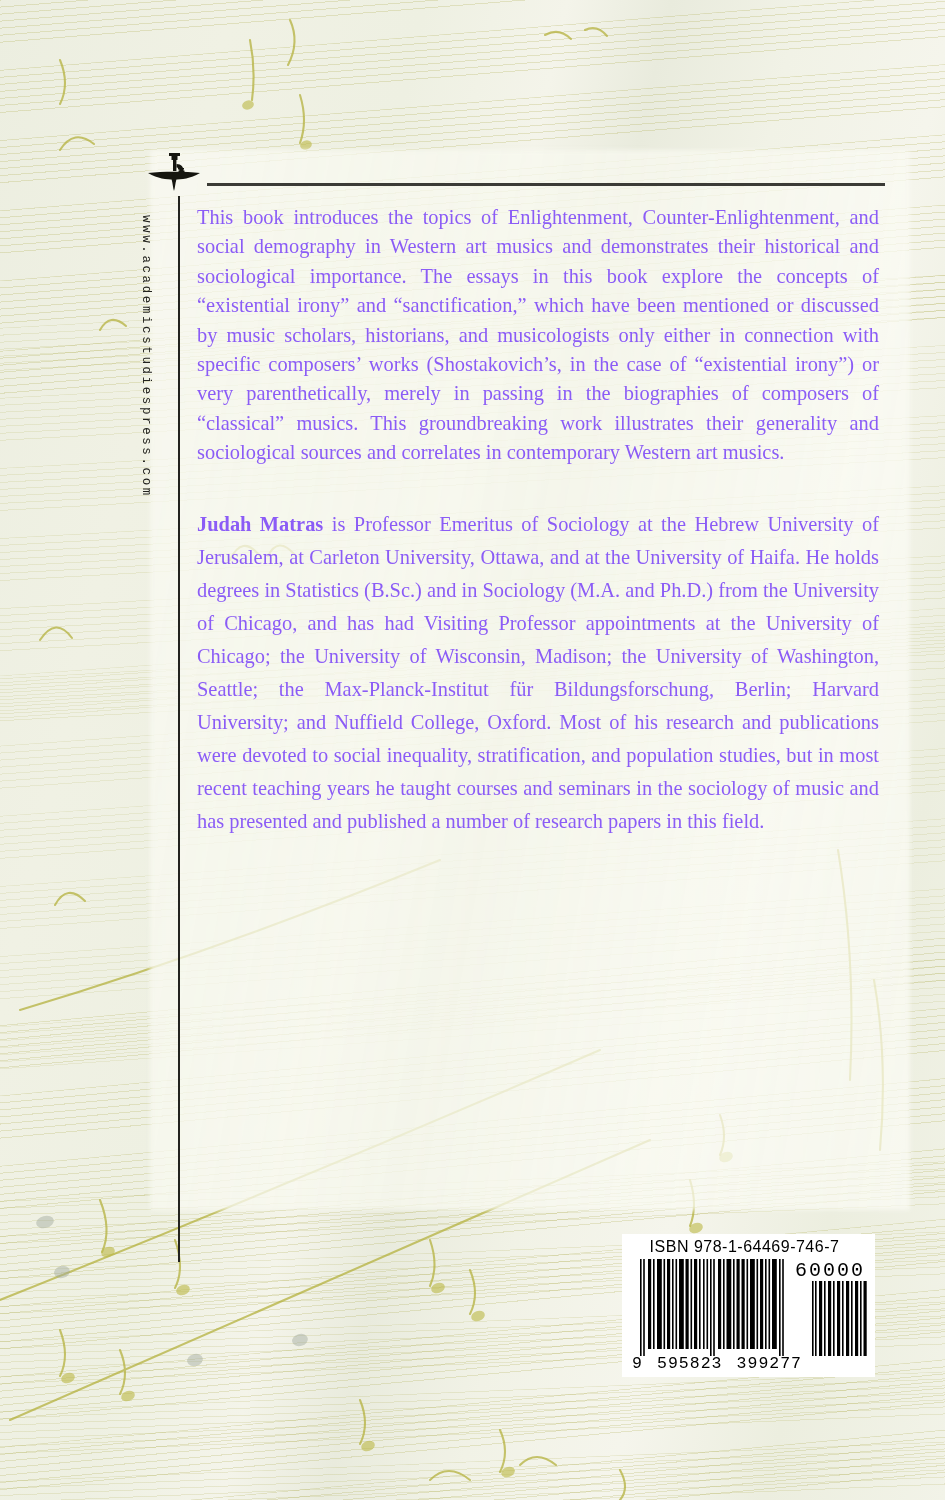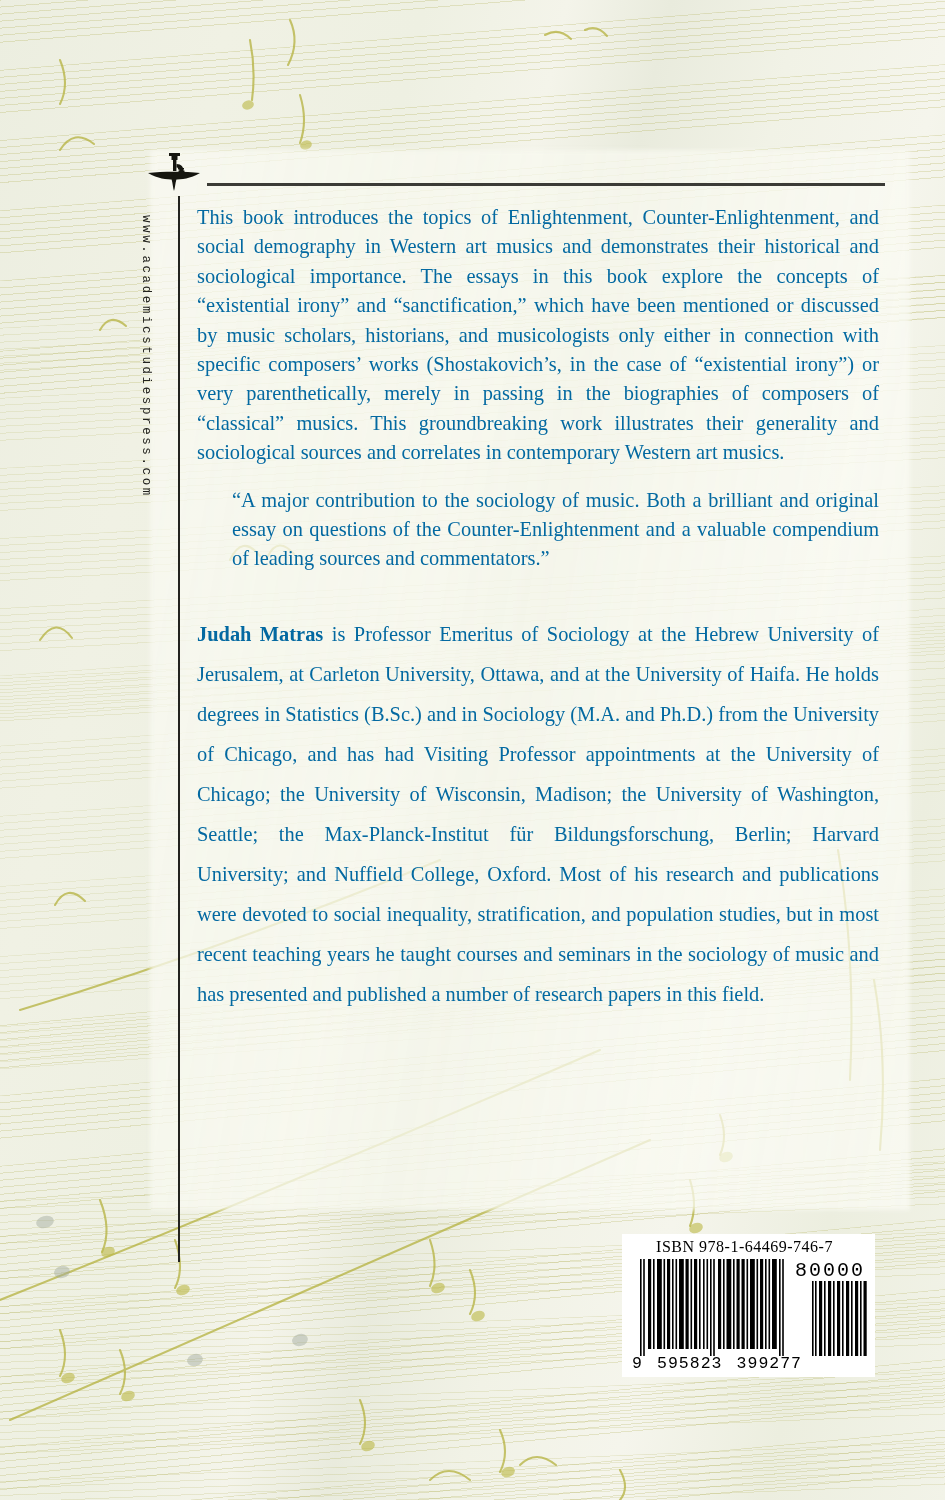--- a/index.html
+++ b/index.html
@@ -130,21 +130,21 @@
     letter-spacing: 2.6px;
     color: #22221e;
   }
 
   
   .col {
     position: absolute;
     left: 197px;
     top: 203px;
     width: 682px;
-    color: #0369a1;
+    color: #8b5cf6;
   }
 
   p.body {
     margin: 0 0 18px 0;
     font-size: 20.4px;
     line-height: 29.4px;
     text-align: justify;
     text-justify: inter-word;
     hyphens: manual;
   }
@@ -165,40 +165,40 @@
     line-height: 29.4px;
     text-align: right;
   }
 
   .bio {
     margin-top: 40px;
   }
   .bio p {
     margin: 0;
     font-size: 20.4px;
-    line-height: 40px;
+    line-height: 33px;
     text-align: justify;
   }
   .bio b { font-weight: 700; }
 
   
   .barcode-box {
     position: absolute;
     left: 622px;
     top: 1234px;
     width: 253px;
     height: 143px;
     background: #ffffff;
   }
   .bc-isbn {
     position: absolute;
     left: 0; right: 8px;
     top: 4px;
     text-align: center;
-    font-family: Liberation Serif, serif;
+    font-family: Liberation Sans, sans-serif;
     font-size: 16px;
     letter-spacing: .5px;
     color: #000;
   }
   .bc-supp-num {
     position: absolute;
     right: 10px;
     top: 25px;
     font-family: "Liberation Mono", monospace;
     font-size: 20px;
@@ -354,32 +354,31 @@
 
   <div class="url">
     <span>www.academicstudiespress.com</span>
   </div>
 
   <div class="col">
 
     <p class="body">This book introduces the topics of Enlightenment, Counter-Enlighten­ment, and social demography in Western art musics and demonstrates their historical and sociological importance. The essays in this book explore the concepts of “existential irony” and “sanctification,” which have been mentioned or discussed by music scholars, historians, and musicologists only either in connection with specific composers’ works (Shostakovich’s, in the case of “existential irony”) or very parenthetically, merely in passing in the biographies of composers of “classical” musics. This groundbreaking work illustrates their generality and sociological sources and correlates in contemporary Western art musics.</p>
 
     <div class="blurb">
-      <p class="quote">“A major contribution to the sociology of music. Both a brilliant and original essay on questions of the Counter-Enlightenment and a valuable compendium of leading  sources and commentators.”</p>
     </div>
 
     <div class="bio">
       <p><b>Judah Matras</b><span> is Professor Emeritus of Sociology at the Hebrew University of Jerusalem, at Carleton University, Ottawa, and at the University of Haifa. He holds degrees in Statistics (B.Sc.) and in Sociology (M.A. and Ph.D.) from the University of Chicago, and has had Visiting Professor appointments at the University of Chicago; the University of Wisconsin, Madison; the University of Washington, Seattle; the Max-Planck-Institut für Bildungsforschung, Berlin; Harvard University; and Nuffield College, Oxford. Most of his research and publications were devoted to social inequality, stratification, and population studies, but in most recent teaching years he taught courses and seminars in the sociology of music and has presented and published a number of research papers in this field.</span></p>
     </div>
 
   </div>
 
   <div class="barcode-box">
     <div class="bc-isbn">ISBN 978-1-64469-746-7</div>
-    <div class="bc-supp-num">80000</div>
+    <div class="bc-supp-num">60000</div>
 
     <svg class="bars-main" viewBox="0 0 150 97" preserveAspectRatio="none">
       <g fill="#000">
         <rect x="0" y="0" width="1.6" height="97"></rect>
         <rect x="3.2" y="0" width="1.6" height="97"></rect>
         <rect x="8" y="0" width="3.2" height="90"></rect>
         <rect x="13" y="0" width="1.6" height="90"></rect>
         <rect x="17" y="0" width="4.8" height="90"></rect>
         <rect x="23.5" y="0" width="1.6" height="90"></rect>
         <rect x="27" y="0" width="3.2" height="90"></rect>

